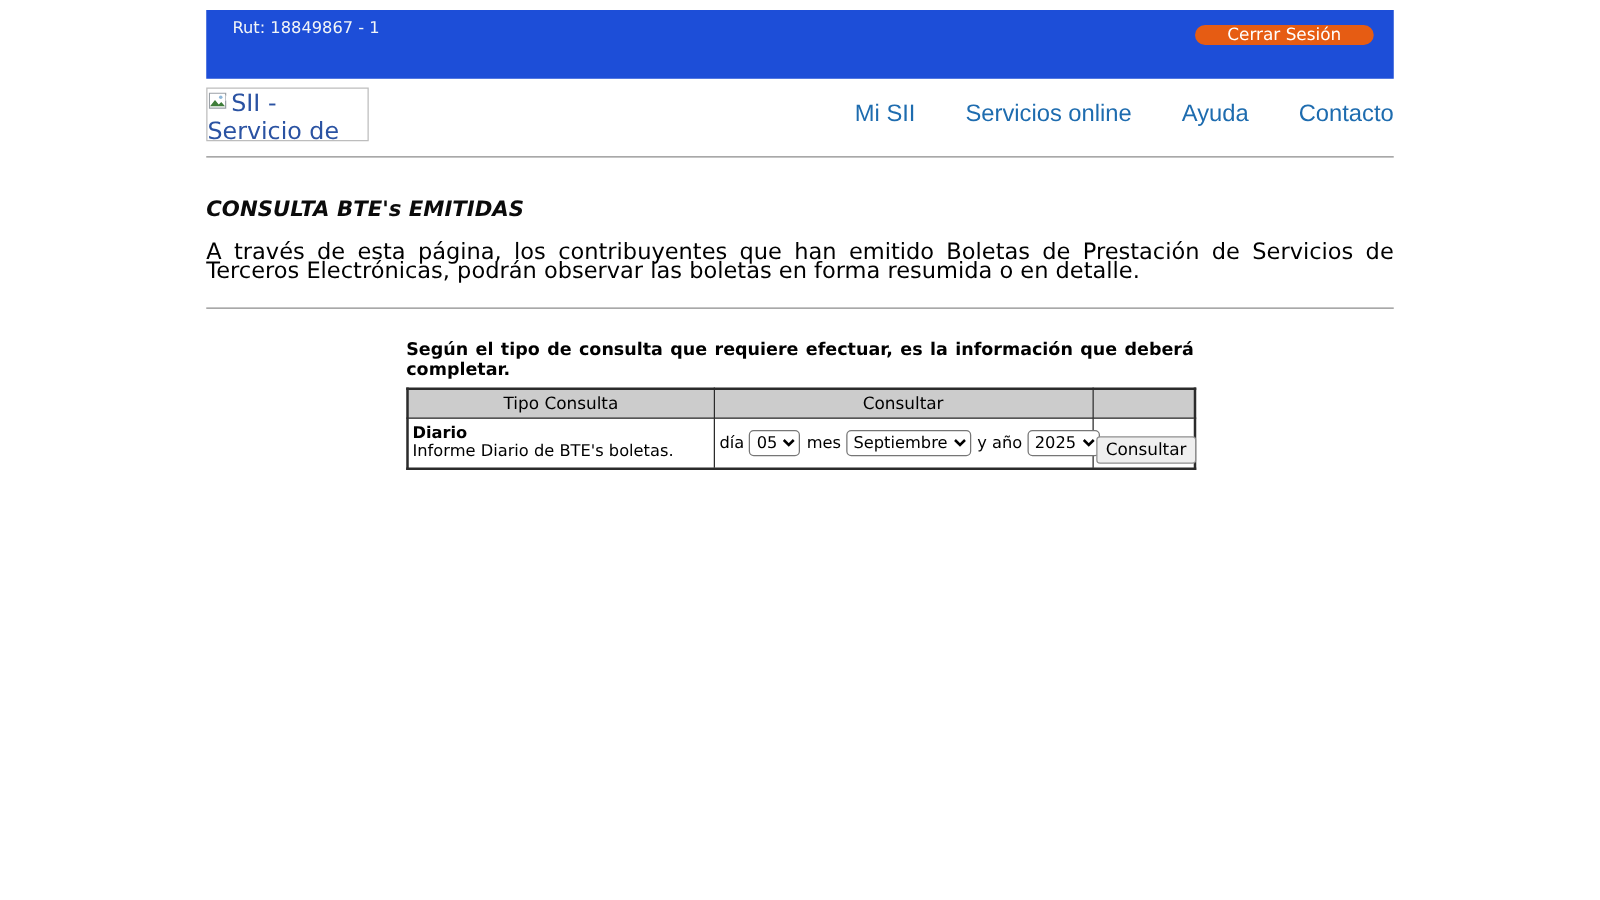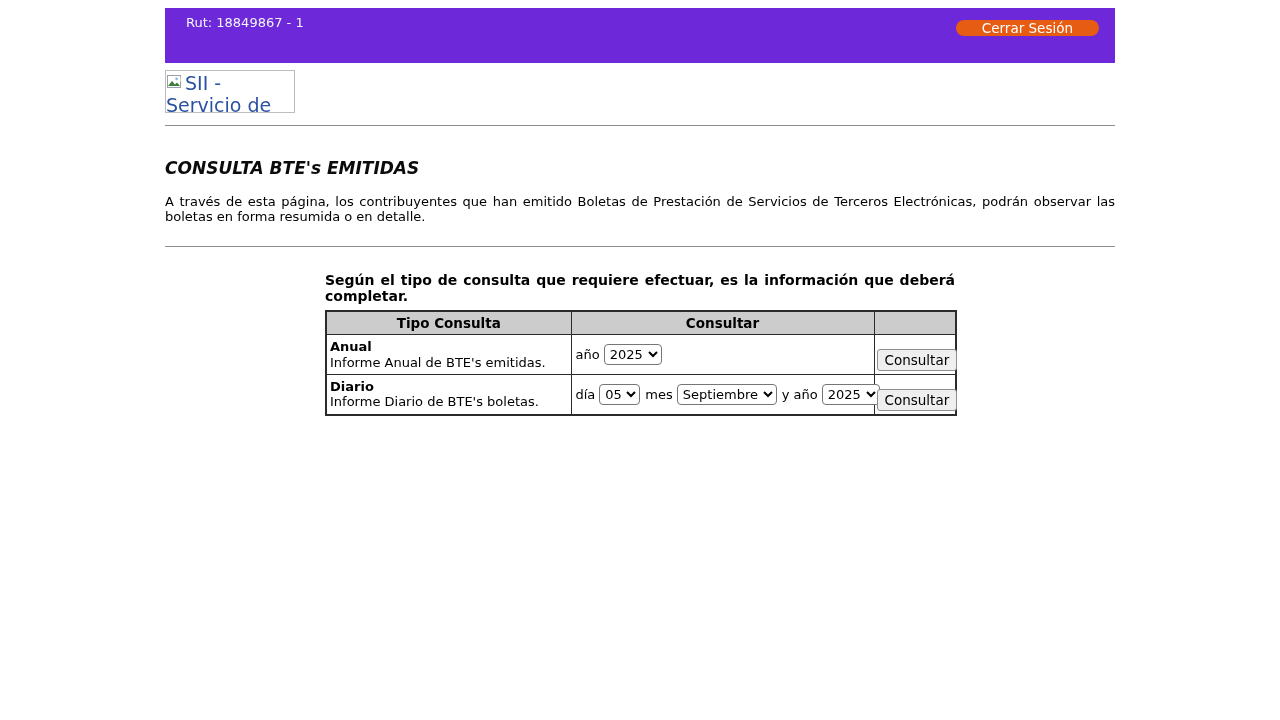--- a/index.html
+++ b/index.html
@@ -14,21 +14,21 @@
   }
   .container {
     width: 950px;
     margin: 0 auto;
     padding-top: 8px;
   }
 
   
   .session-bar {
     height: 55px;
-    background: #6d28d9;
+    background: #1d4ed8;
     display: flex;
     align-items: center;
     justify-content: space-between;
     padding: 0 16px 16px 21px;
   }
   .rut-text {
     color: #f2f5f7;
     font-size: 13px;
     margin-top: -10px;
   }
@@ -85,21 +85,21 @@
 
   
   .page-title {
     font-size: 17px;
     font-weight: bold;
     margin: 32px 0 2px 0;
     color: #0b0b0b;
     font-style: italic;
   }
   .page-desc {
-    font-size: 13px;
+    font-size: 18px;
     line-height: 15px;
     text-align: justify;
     margin: 16px 0 22px 0;
   }
 
   .consulta-block {
     width: 630px;
     margin: 26px auto 0 auto;
   }
   .instruction {
@@ -116,21 +116,21 @@
     border-collapse: collapse;
     border: 2px solid #2b2b2b;
     table-layout: fixed;
   }
   .consulta-table th, .consulta-table td {
     border: 1px solid #2b2b2b;
   }
   .consulta-table th {
     background: #cccccc;
     font-size: 13.5px;
-    font-weight: bold;
+    font-weight: normal;
     padding: 3px 2px;
     text-align: center;
   }
   .col-tipo  { width: 245px; }
   .col-sel   { width: 303px; }
   .col-btn   { width: 82px;  }
   .consulta-table td { height: 40px; }
   td.cell-tipo {
     padding: 3px 3px;
     font-size: 13px;
@@ -184,20 +184,26 @@
     <a class="logo-box">
       <span class="broken-icon">
         <svg width="16" height="15" viewBox="0 0 16 15">
           <rect x="0.5" y="0.5" width="13" height="12" fill="#ffffff" stroke="#9aa0a6"></rect>
           <path d="M1 11 L5 6 L8 9.5 L10 7.5 L13 11 Z" fill="#3f7d3a"></path>
           <circle cx="9.6" cy="3.8" r="1.4" fill="#8fb7d9"></circle>
           <path d="M13.5 2 L16 4.5 L13.5 7 Z" fill="#ffffff"></path>
         </svg>
       </span><span class="logo-alt">SII - Servicio de</span>
     </a>
+    <nav class="main-nav">
+      <a class="nav-link">Mi SII</a>
+      <a class="nav-link">Servicios online</a>
+      <a class="nav-link">Ayuda</a>
+      <a class="nav-link">Contacto</a>
+    </nav>
   </div>
 
   <hr class="divider">
 
   <h1 class="page-title">CONSULTA BTE's EMITIDAS</h1>
   <p class="page-desc">A través de esta página, los contribuyentes que han emitido Boletas de Prestación de Servicios de Terceros Electrónicas, podrán observar las boletas en forma resumida o en detalle.</p>
 
   <hr class="divider">
 
   <div class="consulta-block">
@@ -210,30 +216,20 @@
           <col class="col-btn">
       </colgroup>
       <thead>
         <tr>
           <th>Tipo Consulta</th>
           <th>Consultar</th>
           <th></th>
         </tr>
       </thead>
       <tbody>
-  <tr>
-    <td class="cell-tipo">
-      <span class="row-type">Anual</span><br>
-      <span class="row-detail">Informe Anual de BTE's emitidas.</span>
-    </td>
-    <td class="cell-controls"><span class="ctl-label">año</span><select><option>2025</option></select></td>
-    <td class="cell-btn">
-      <button class="consultar-btn">Consultar</button>
-    </td>
-  </tr>
 
 
   <tr>
     <td class="cell-tipo">
       <span class="row-type">Diario</span><br>
       <span class="row-detail">Informe Diario de BTE's boletas.</span>
     </td>
     <td class="cell-controls"><span class="ctl-label">día</span><select><option>05</option></select><span class="ctl-label">mes</span><select><option>Septiembre</option></select><span class="ctl-label">y año</span><select><option>2025</option></select></td>
     <td class="cell-btn">
       <button class="consultar-btn">Consultar</button>

